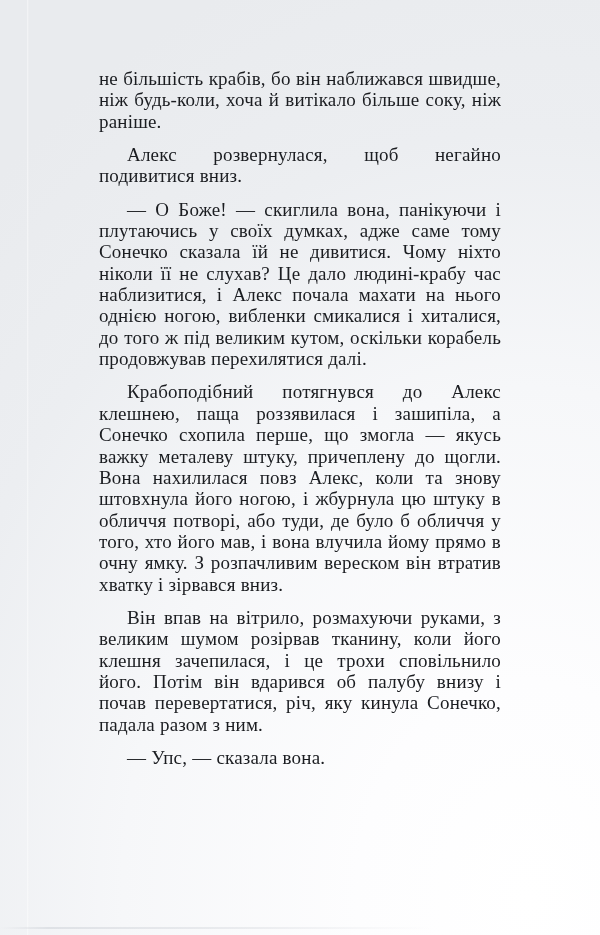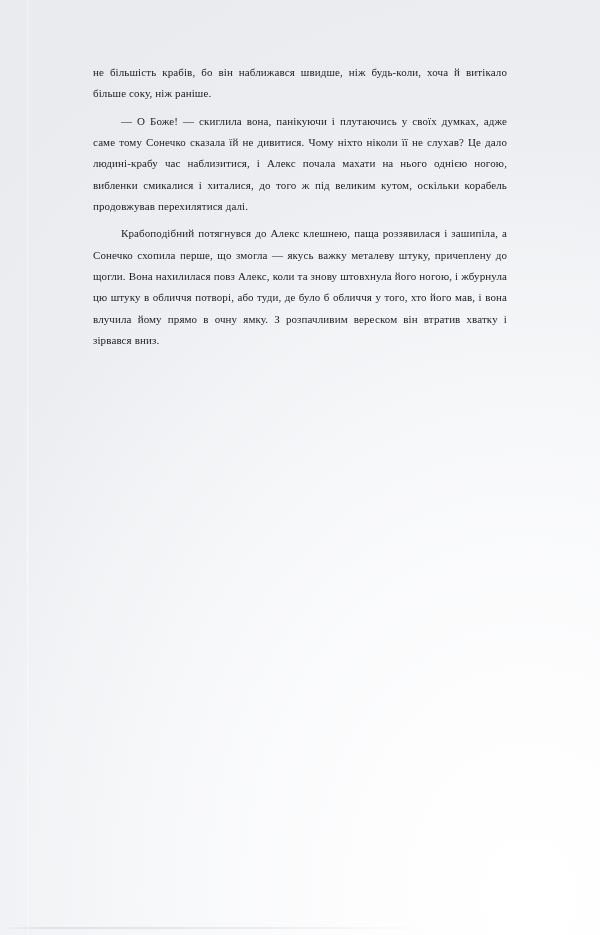--- a/index.html
+++ b/index.html
@@ -44,25 +44,25 @@
   }
 
   .text-block {
     position: absolute;
     left: 87px;
     top: 56px;
     width: 426px;
   }
 
   p.para {
-    margin: 6px;
+    margin: 12px;
     text-indent: 28px;
     text-align: justify;
     text-justify: inter-word;
-    font-size: 11px;
+    font-size: 19px;
     line-height: 21.35px;
     color: #1b1d21;
     letter-spacing: 0.01em;
     word-spacing: 0.005em;
     hyphens: manual;
   }
 
   p.para.no-indent {
     text-indent: 0;
   }
@@ -74,18 +74,21 @@
 </style>
 </head>
 <body>
 
 <div class="page">
 
   <div class="scan-seam-left"></div>
 
   <div class="text-block">
     <p class="para no-indent">не більшість крабів, бо він наближався швидше, ніж будь-коли, хоча й витікало більше соку, ніж раніше.</p>
+    <p class="para">Алекс розвернулася, щоб негайно подивитися вниз.</p>
     <p class="para">— О Боже! — скиглила вона, панікуючи і плутаючись у своїх думках, адже саме тому Сонечко сказала їй не дивитися. Чому ніхто ніколи її не слухав? Це дало людині-крабу час наблизитися, і Алекс почала махати на нього однією ногою, вибленки смикалися і хиталися, до того ж під великим кутом, оскільки корабель продовжував перехилятися далі.</p>
     <p class="para">Крабоподібний потягнувся до Алекс клешнею, паща роззявилася і зашипіла, а Сонечко схопила перше, що змогла — якусь важку металеву штуку, причеплену до щогли. Вона нахилилася повз Алекс, коли та знову штовхнула його ногою, і жбурнула цю штуку в обличчя потворі, або туди, де було б обличчя у того, хто його мав, і вона влучила йому прямо в очну ямку. З розпачливим вереском він втратив хватку і зірвався вниз.</p>
+    <p class="para">Він впав на вітрило, розмахуючи руками, з великим шумом розірвав тканину, коли його клешня зачепилася, і це трохи сповільнило його. Потім він вдарився об палубу внизу і почав перевертатися, річ, яку кинула Сонечко, падала разом з ним.</p>
+    <p class="para">— Упс, — сказала вона.</p>
   </div>
 
   <div class="scan-seam-bottom"></div>
 </div>
 
 </body></html>

